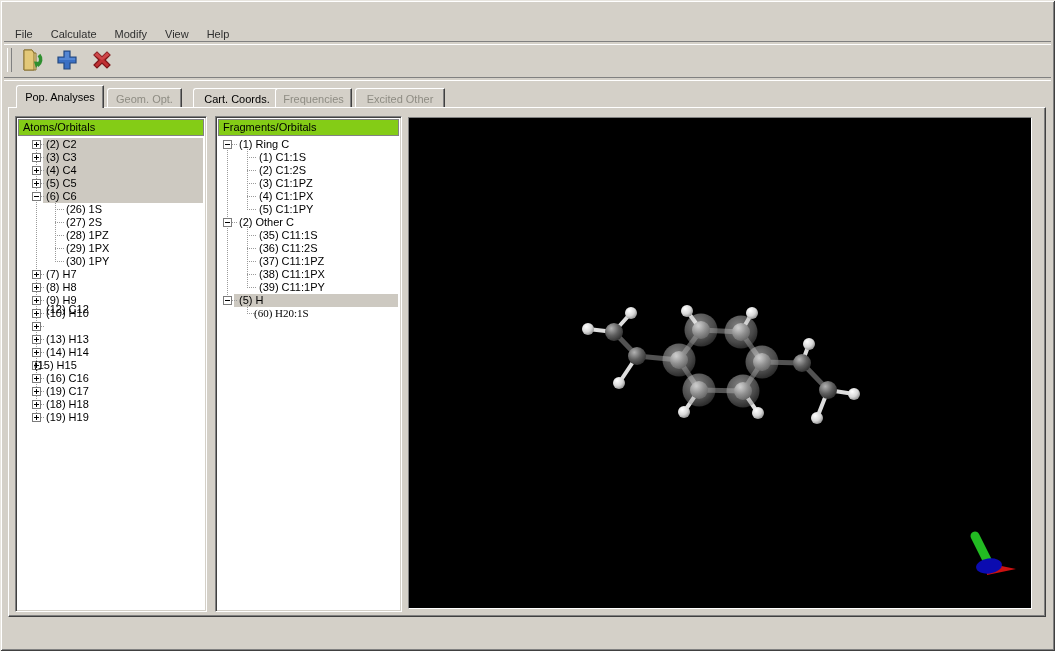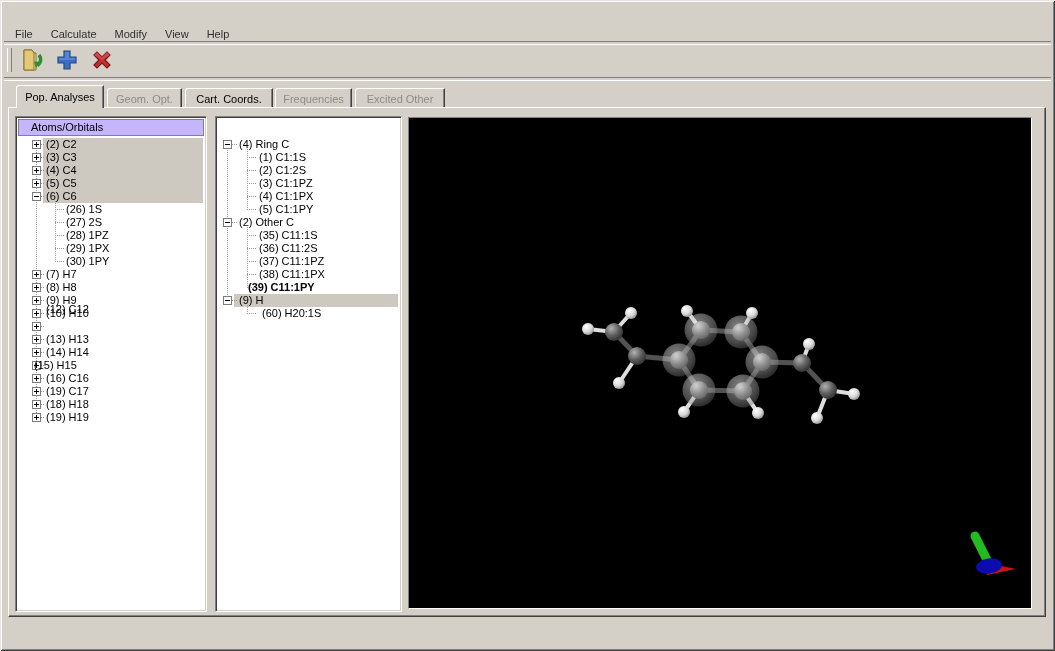--- a/index.html
+++ b/index.html
@@ -44,22 +44,22 @@
   .tab.active{top:0;height:23px;z-index:5;}
   .tab.inactive{top:3px;height:20px;z-index:1;}
   .tab.disabled{color:#8e8c83;}
   .tabpage{position:absolute;left:8px;top:107px;width:1038px;height:510px;background:#D4D0C8;box-sizing:border-box;
     border-top:1px solid #fff;border-left:1px solid #fff;border-right:1px solid #404040;border-bottom:1px solid #404040;
     box-shadow:inset -1px -1px 0 #808080;z-index:2;}
   
   .panel{position:absolute;background:#fff;box-sizing:border-box;z-index:4;
     border:1px solid;border-color:#808080 #ffffff #ffffff #808080;
     box-shadow:inset 1px 1px 0 #404040, inset -1px -1px 0 #d4d0c8;}
-  .panel-header{margin:2px;height:17px;background:#c4b5fd;border:1px solid #828282;
-    font-size:11px;color:#000;line-height:15px;padding-left:12px;box-sizing:border-box;}
+  .panel-header{margin:2px;height:17px;background:#84cc16;border:1px solid #828282;
+    font-size:11px;color:#000;line-height:15px;padding-left:4px;box-sizing:border-box;}
   .tree{position:absolute;left:2px;right:2px;top:21px;bottom:2px;overflow:hidden;font-size:11px;}
   .tree-label{position:absolute;height:13px;line-height:13px;white-space:nowrap;color:#000;padding:0 2px;}
   .selband{position:absolute;height:13px;background:#CDC9C1;}
   .exp{position:absolute;width:9px;height:9px;background:#fff;border:1px solid #7b7b7b;box-sizing:border-box;}
   .exp::before{content:"";position:absolute;left:1px;right:1px;top:3px;height:1px;background:#000;}
   .exp.plus::after{content:"";position:absolute;top:1px;bottom:1px;left:3px;width:1px;background:#000;}
   .vrail{position:absolute;width:1px;
     background-image:repeating-linear-gradient(to bottom,#9a9a9a 0 1px,transparent 1px 2px);}
   .hstub{position:absolute;height:1px;
     background-image:repeating-linear-gradient(to right,#9a9a9a 0 1px,transparent 1px 2px);}
@@ -105,21 +105,21 @@
         <path d="M4 7 L7 4 L12 9 L17 4 L20 7 L15 12 L20 17 L17 20 L12 15 L7 20 L4 17 L9 12 z" fill="#c03033" stroke="#7d1619" stroke-width="1.2"></path>
         <path d="M4 7 L7 4 L12 9 L17 4 L20 7 L12 12 z" fill="#d9575a" opacity="0.6"></path>
       </svg>
     </span>
   </div>
   <div class="rule" style="top:77px;"></div>
 
   <div class="tabstrip" id="tabstrip">
       <div class="tab active" style="left: 16px; width: 88px;">Pop. Analyses</div>
       <div class="tab inactive disabled" style="left: 107px; width: 75px;">Geom. Opt.</div>
-      <div class="tab inactive" style="left: 185px; width: 88px;">Cart. Coords.</div>
+      <div class="tab inactive" style="left: 193px; width: 88px;">Cart. Coords.</div>
       <div class="tab inactive disabled" style="left: 275px; width: 77px;">Frequencies</div>
       <div class="tab inactive disabled" style="left: 355px; width: 90px;">Excited Other</div>
     </div>
   <div class="tabpage"></div>
 
   <div class="panel" style="left:15px;top:116px;width:192px;height:496px;">
     <div class="panel-header">Atoms/Orbitals</div>
     <div class="tree" id="atoms-tree">
         <div class="selband" style="top: 0px; left: 25px; right: 1px;"></div>
         <div class="selband" style="top: 13px; left: 25px; right: 1px;"></div>
@@ -186,29 +186,30 @@
         <div class="hstub" style="top: 266px; left: 23px; width: 4px;"></div>
         <span class="exp plus" style="left: 14px; top: 262px;"></span>
         <span class="tree-label" style="top: 260px; left: 26px;">(18) H18</span>
         <div class="hstub" style="top: 279px; left: 23px; width: 4px;"></div>
         <span class="exp plus" style="left: 14px; top: 275px;"></span>
         <span class="tree-label" style="top: 273px; left: 26px;">(19) H19</span>
       </div>
   </div>
 
   <div class="panel" style="left:215px;top:116px;width:187px;height:496px;">
+    <div class="panel-header">Fragments/Orbitals</div>
     <div class="tree" id="fragments-tree">
         <div class="selband" style="top: 156px; left: 16px; right: 1px;"></div>
         <div class="vrail" style="left: 9px; top: 6px; height: 156px;"></div>
         <div class="vrail" style="left: 29px; top: 11px; height: 60px;"></div>
         <div class="vrail" style="left: 29px; top: 89px; height: 60px;"></div>
         <div class="vrail" style="left: 29px; top: 167px; height: 8px;"></div>
         <div class="hstub" style="top: 6px; left: 14px; width: 6px;"></div>
         <span class="exp" style="left: 5px; top: 2px;"></span>
-        <span class="tree-label" style="top: 0px; left: 19px;">(4) Ring C</span>
+        <span class="tree-label" style="top: 0px; left: 19px;">(1) Ring C</span>
         <div class="hstub" style="top: 19px; left: 29px; width: 10px;"></div>
         <span class="tree-label" style="top: 13px; left: 39px;">(1) C1:1S</span>
         <div class="hstub" style="top: 32px; left: 29px; width: 10px;"></div>
         <span class="tree-label" style="top: 26px; left: 39px;">(2) C1:2S</span>
         <div class="hstub" style="top: 45px; left: 29px; width: 10px;"></div>
         <span class="tree-label" style="top: 39px; left: 39px;">(3) C1:1PZ</span>
         <div class="hstub" style="top: 58px; left: 29px; width: 10px;"></div>
         <span class="tree-label" style="top: 52px; left: 39px;">(4) C1:1PX</span>
         <div class="hstub" style="top: 71px; left: 29px; width: 10px;"></div>
         <span class="tree-label" style="top: 65px; left: 39px;">(5) C1:1PY</span>
@@ -217,26 +218,26 @@
         <span class="tree-label" style="top: 78px; left: 19px;">(2) Other C</span>
         <div class="hstub" style="top: 97px; left: 29px; width: 10px;"></div>
         <span class="tree-label" style="top: 91px; left: 39px;">(35) C11:1S</span>
         <div class="hstub" style="top: 110px; left: 29px; width: 10px;"></div>
         <span class="tree-label" style="top: 104px; left: 39px; text-align: center;">(36) C11:2S</span>
         <div class="hstub" style="top: 123px; left: 29px; width: 10px;"></div>
         <span class="tree-label" style="top: 117px; left: 39px;">(37) C11:1PZ</span>
         <div class="hstub" style="top: 136px; left: 29px; width: 10px;"></div>
         <span class="tree-label" style="top: 130px; left: 39px;">(38) C11:1PX</span>
         <div class="hstub" style="top: 149px; left: 29px; width: 10px;"></div>
-        <span class="tree-label" style="top: 143px; left: 28px; font-weight: bold;">(39) C11:1PY</span>
+        <span class="tree-label" style="top: 143px; left: 39px;">(39) C11:1PY</span>
         <div class="hstub" style="top: 162px; left: 14px; width: 6px;"></div>
         <span class="exp" style="left: 5px; top: 158px;"></span>
-        <span class="tree-label" style="top: 156px; left: 19px;">(9) H</span>
+        <span class="tree-label" style="top: 156px; left: 19px;">(5) H</span>
         <div class="hstub" style="top: 175px; left: 29px; width: 10px;"></div>
-        <span class="tree-label" style="top: 169px; left: 42px;">(60) H20:1S</span>
+        <span class="tree-label" style="top: 169px; left: 34px; font-family: Liberation Serif, serif;">(60) H20:1S</span>
       </div>
   </div>
 
   <div class="viewer">
     <svg id="molsvg" width="622" height="490" viewBox="0 0 622 490">
       <defs>
         <radialGradient id="gC" cx="35%" cy="30%" r="75%">
           <stop offset="0%" stop-color="#b2b2b2"></stop>
             <stop offset="55%" stop-color="#5e5e5e"></stop>
             <stop offset="100%" stop-color="#2e2e2e"></stop>

